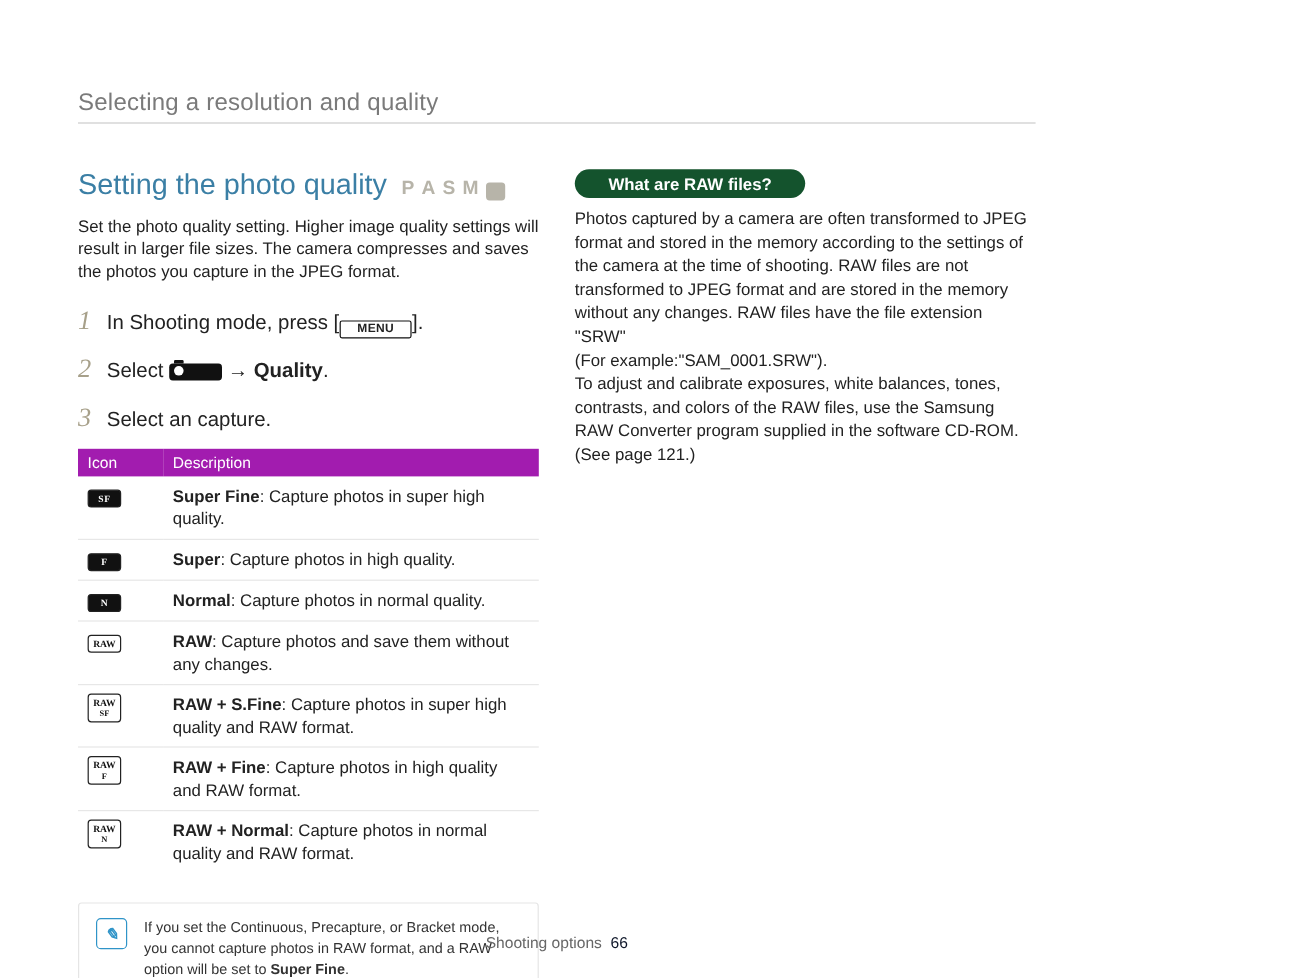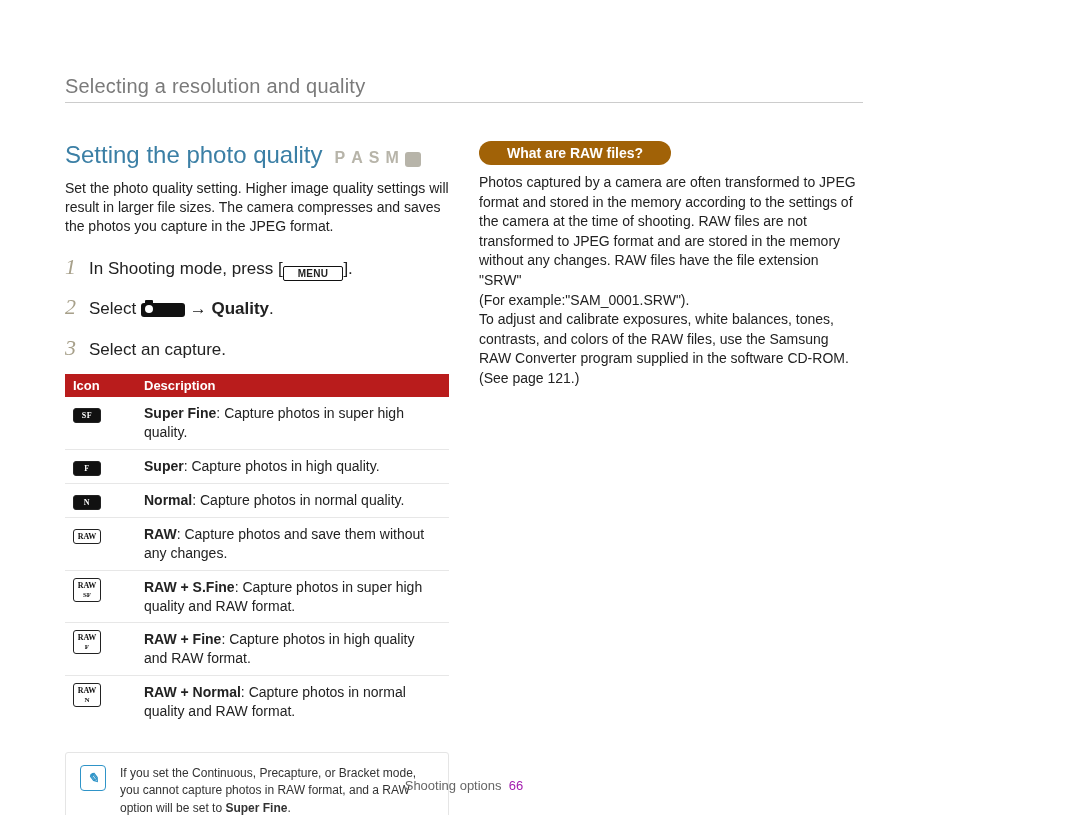--- a/index.html
+++ b/index.html
@@ -121,23 +121,23 @@
   .arrow { font-weight:400; }
   .bold { font-weight:700; }
 
   table.icon-table {
     width: 100%;
     border-collapse: collapse;
     margin-top: 4px;
     font-size: 14px;
   }
   table.icon-table thead th {
-    background: #b91c1c;
+    background: #a21caf;
     color: #fff;
-    font-weight: 700;
+    font-weight: 400;
     text-align: left;
     padding: 4px 8px;
     font-size: 13px;
   }
   table.icon-table thead th:first-child { width: 55px; }
   table.icon-table tbody td {
     border-bottom: 1px solid #e7e7e7;
     padding: 7px 8px;
     vertical-align: top;
     line-height: 1.35;
@@ -182,42 +182,42 @@
     display:flex;
     align-items:center;
     justify-content:center;
     font-size:14px;
     font-weight:700;
     font-style:italic;
   }
 
   .pill {
     display:inline-block;
-    background:#a16207;
+    background:#14532d;
     color:#fff;
     font-size:14px;
     font-weight:600;
     padding:4px 28px;
     border-radius:13px;
     margin-bottom:8px;
   }
   .bodytext {
     font-size:14px;
     line-height:1.4;
   }
 
   .footer {
     position:absolute;
     bottom:22px;
     left:0;right:0;
     text-align:center;
     font-size:13px;
     color:#666;
   }
-  .footer .pg { color:#a21caf; }
+  .footer .pg { color:#0f172a; }
 </style>
 </head>
 <body>
 
 <div class="page">
   <div class="breadcrumb">Selecting a resolution and quality</div>
 
   <div class="columns">
 
     <div class="col">

